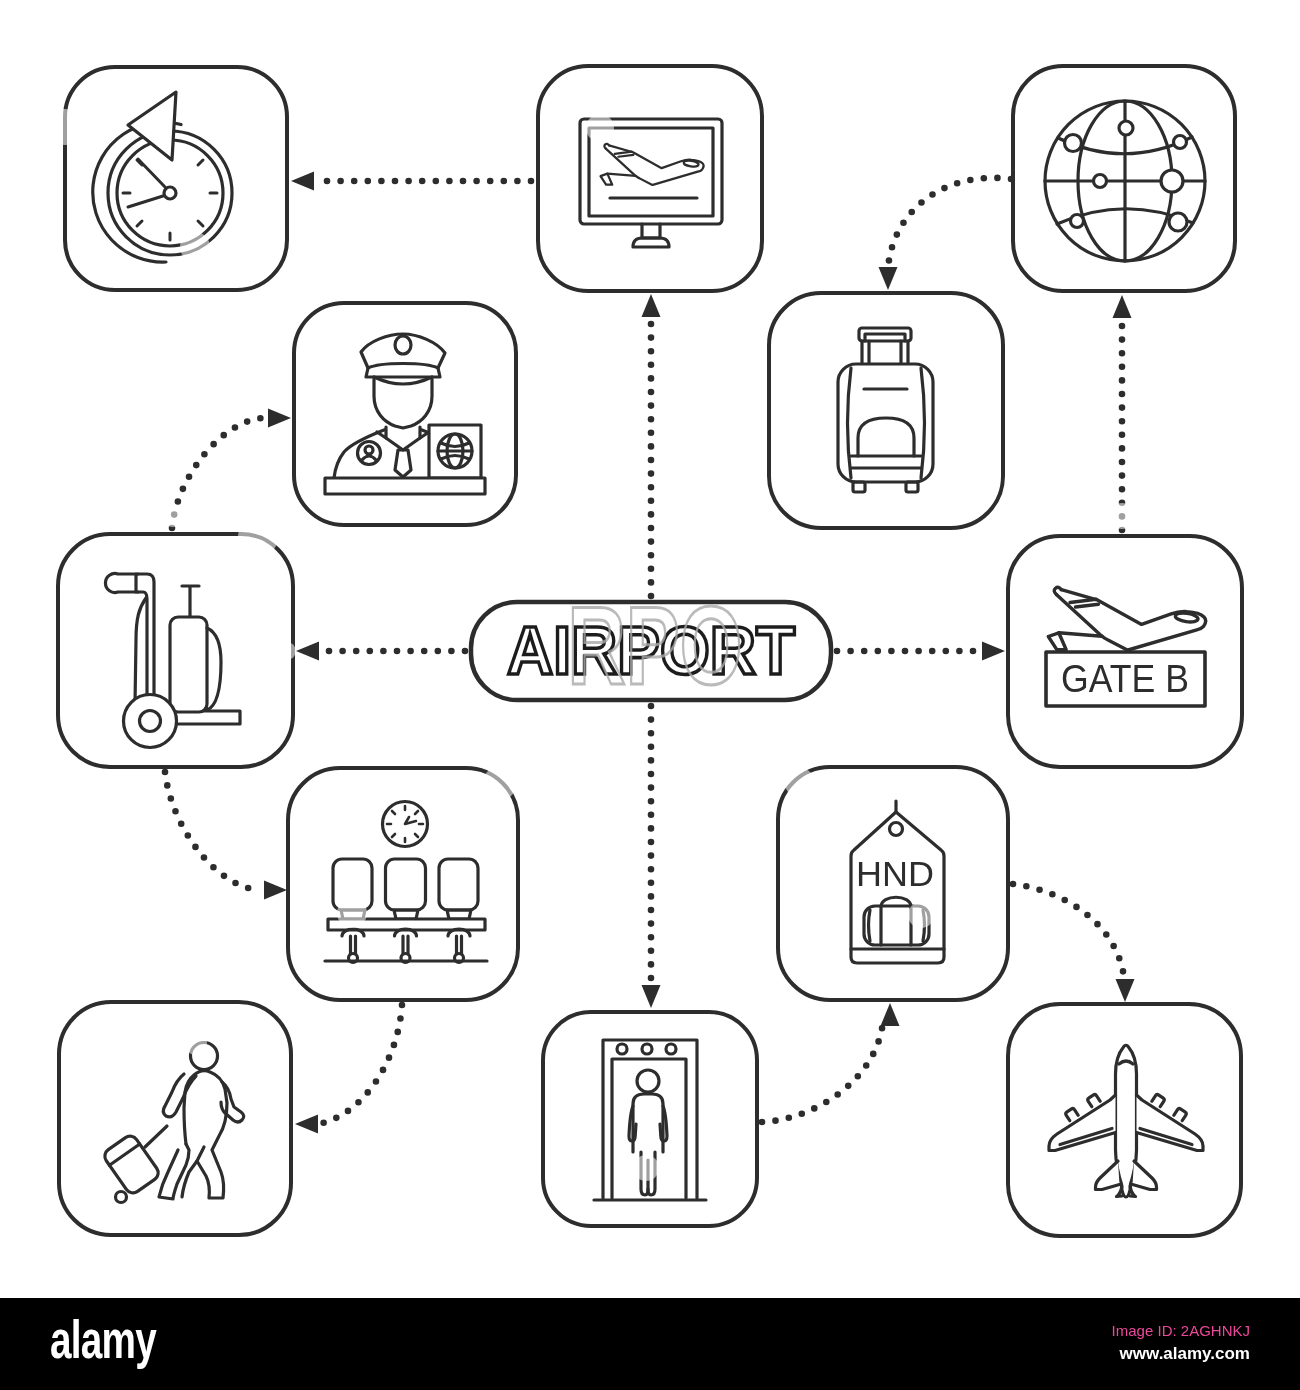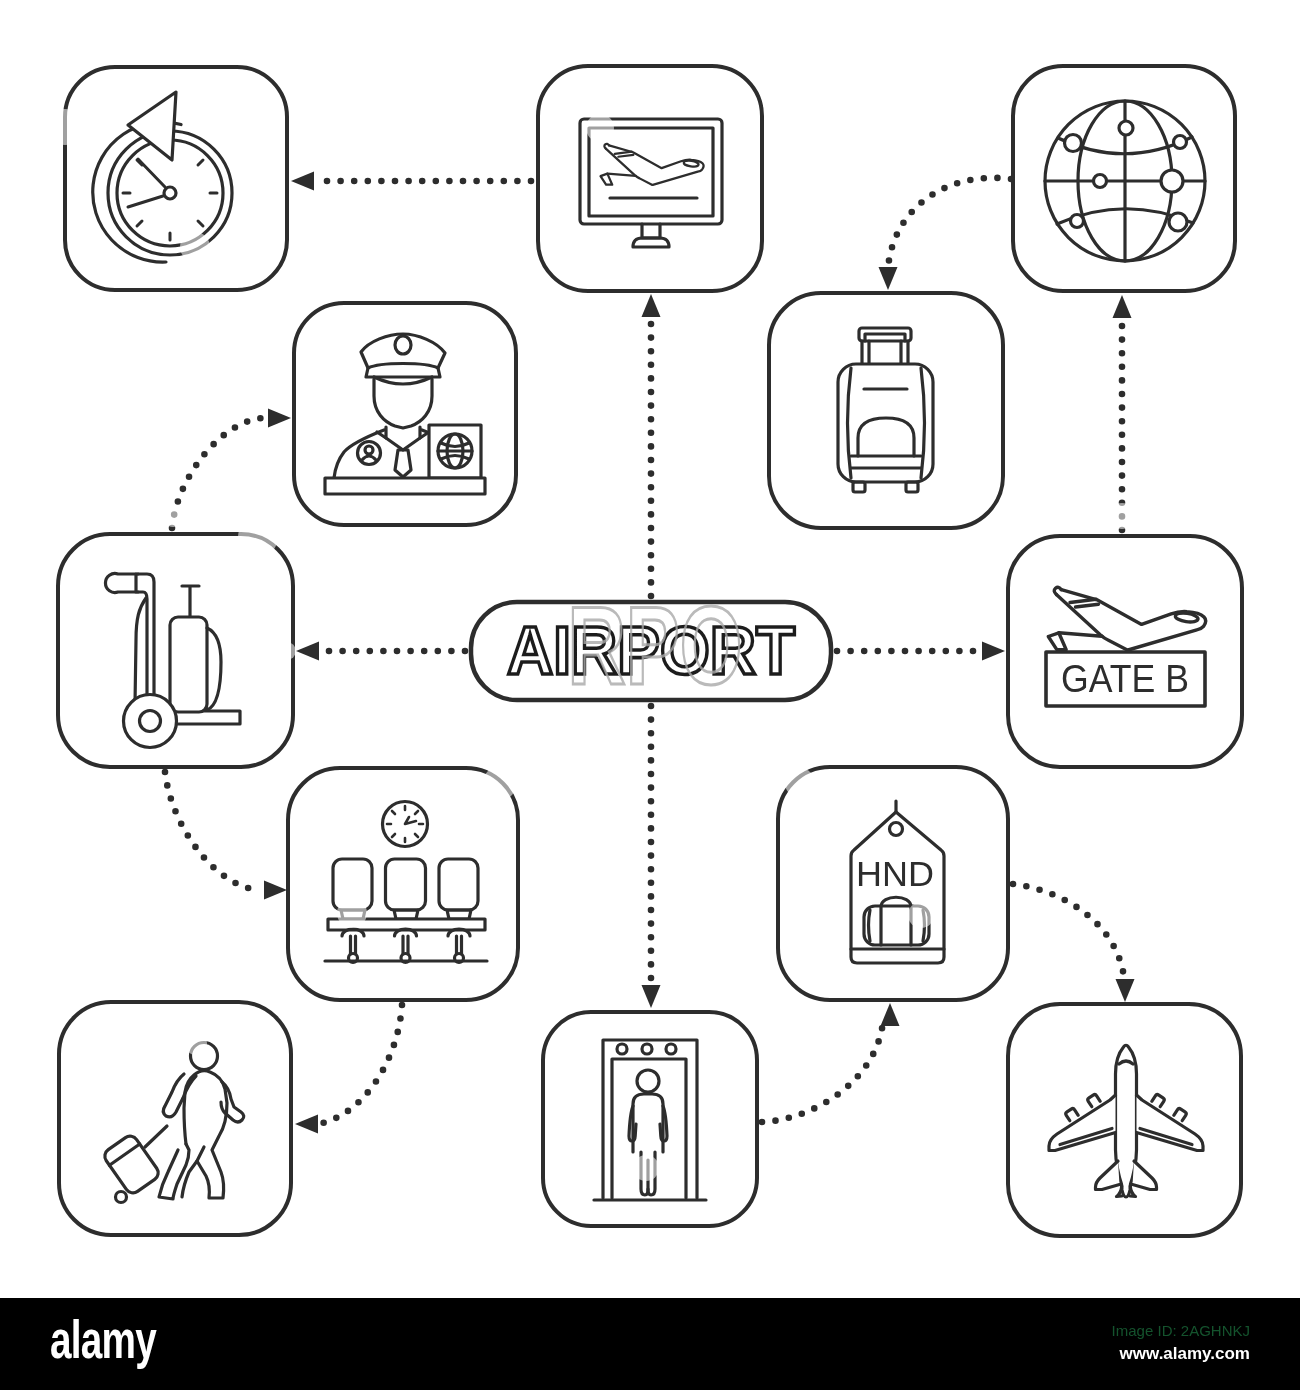--- a/index.html
+++ b/index.html
@@ -1,20 +1,20 @@
 <!DOCTYPE html>
 <html><head>
 <meta charset="utf-8">
 <style>
   html,body{margin:0;padding:0;}
   body{width:1300px;height:1390px;background:#ffffff;font-family:"Liberation Sans",sans-serif;position:relative;overflow:hidden;}
   #art{position:absolute;left:0;top:0;}
   #footer{position:absolute;left:0;top:1298px;width:1300px;height:92px;background:#000;}
   #alogo{position:absolute;left:50px;top:1309px;color:#fff;font-weight:bold;font-size:53px;letter-spacing:-1px;transform:scaleX(0.73);transform-origin:0 0;}
-  #rid{position:absolute;right:50px;top:1322px;color:#14532d;font-size:15px;text-align:right;margin-left:20px;}
+  #rid{position:absolute;right:50px;top:1322px;color:#ec4899;font-size:15px;text-align:right;margin-left:20px;}
   #rweb{position:absolute;right:50px;top:1344px;color:#fff;font-size:17px;font-weight:bold;text-align:right;}
 </style>
 </head>
 <body>
 <svg id="art" width="1300" height="1298" viewBox="0 0 1300 1298">
   <g id="boxes" fill="#ffffff" stroke="#2d2d2d" stroke-width="4">
     <rect x="65" y="67" width="222" height="223" rx="50"></rect>
     <rect x="538" y="66" width="224" height="225" rx="50"></rect>
     <rect x="1013" y="66" width="222" height="225" rx="50"></rect>
     <rect x="294" y="303" width="222" height="222" rx="50"></rect>

